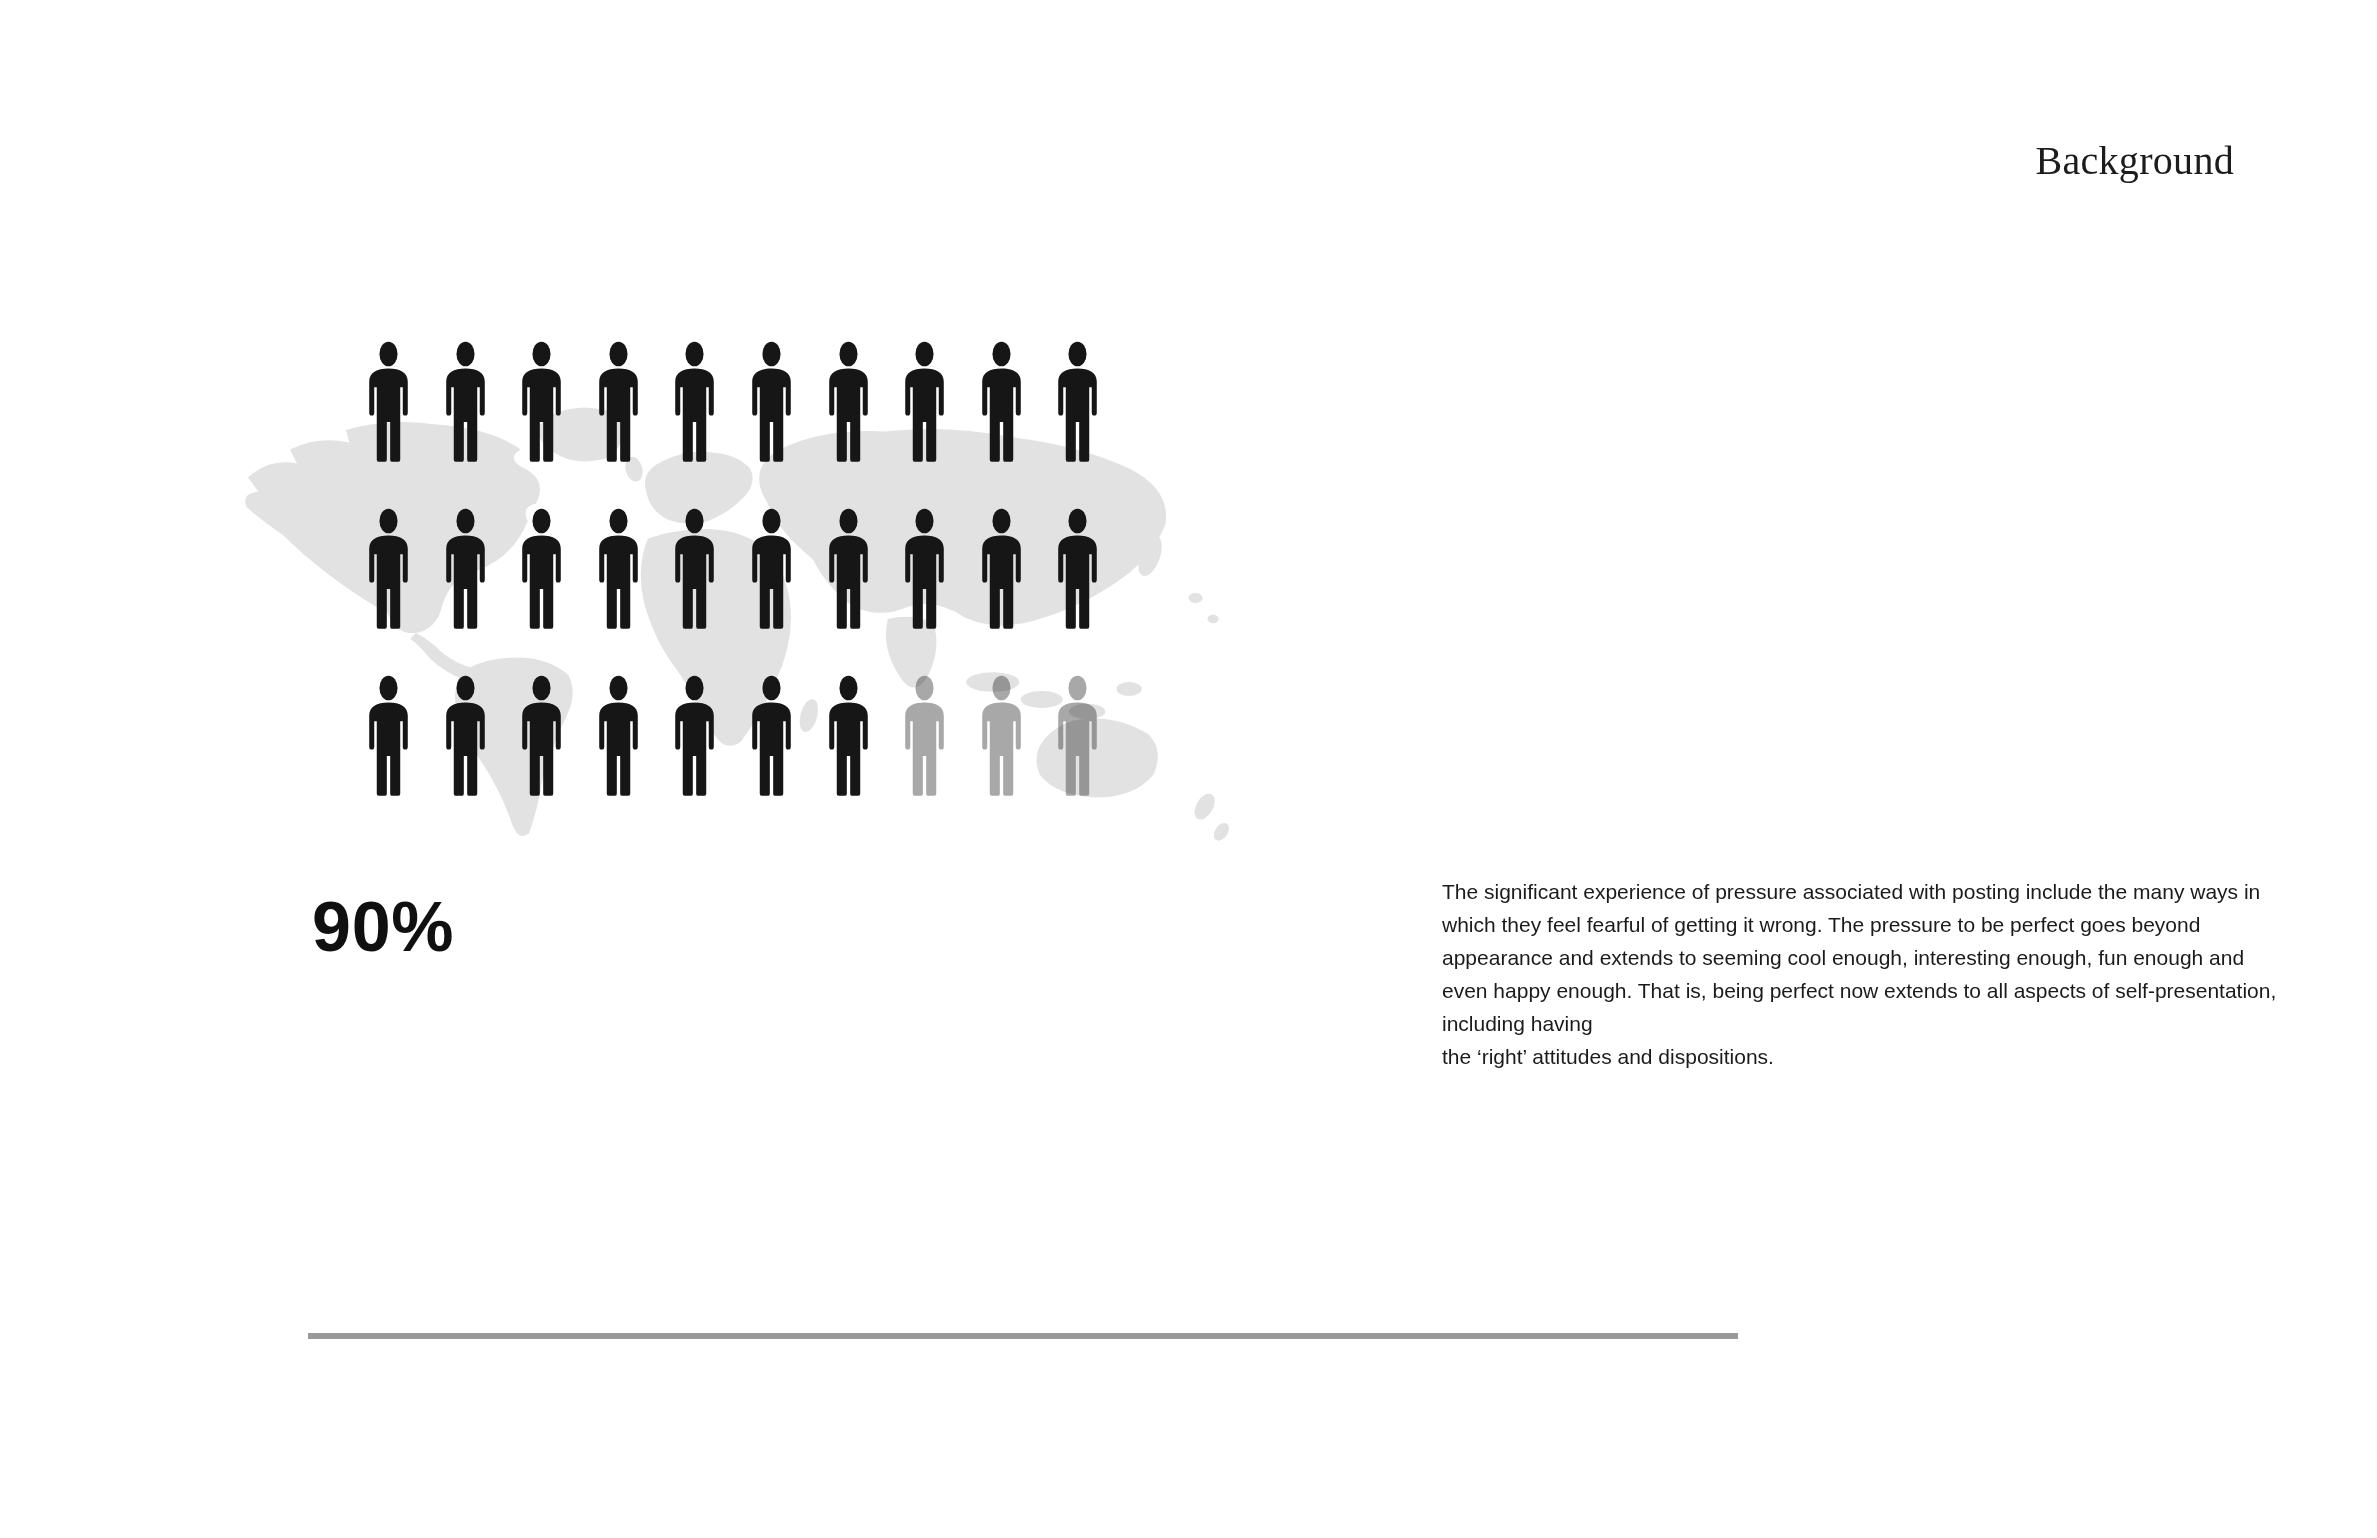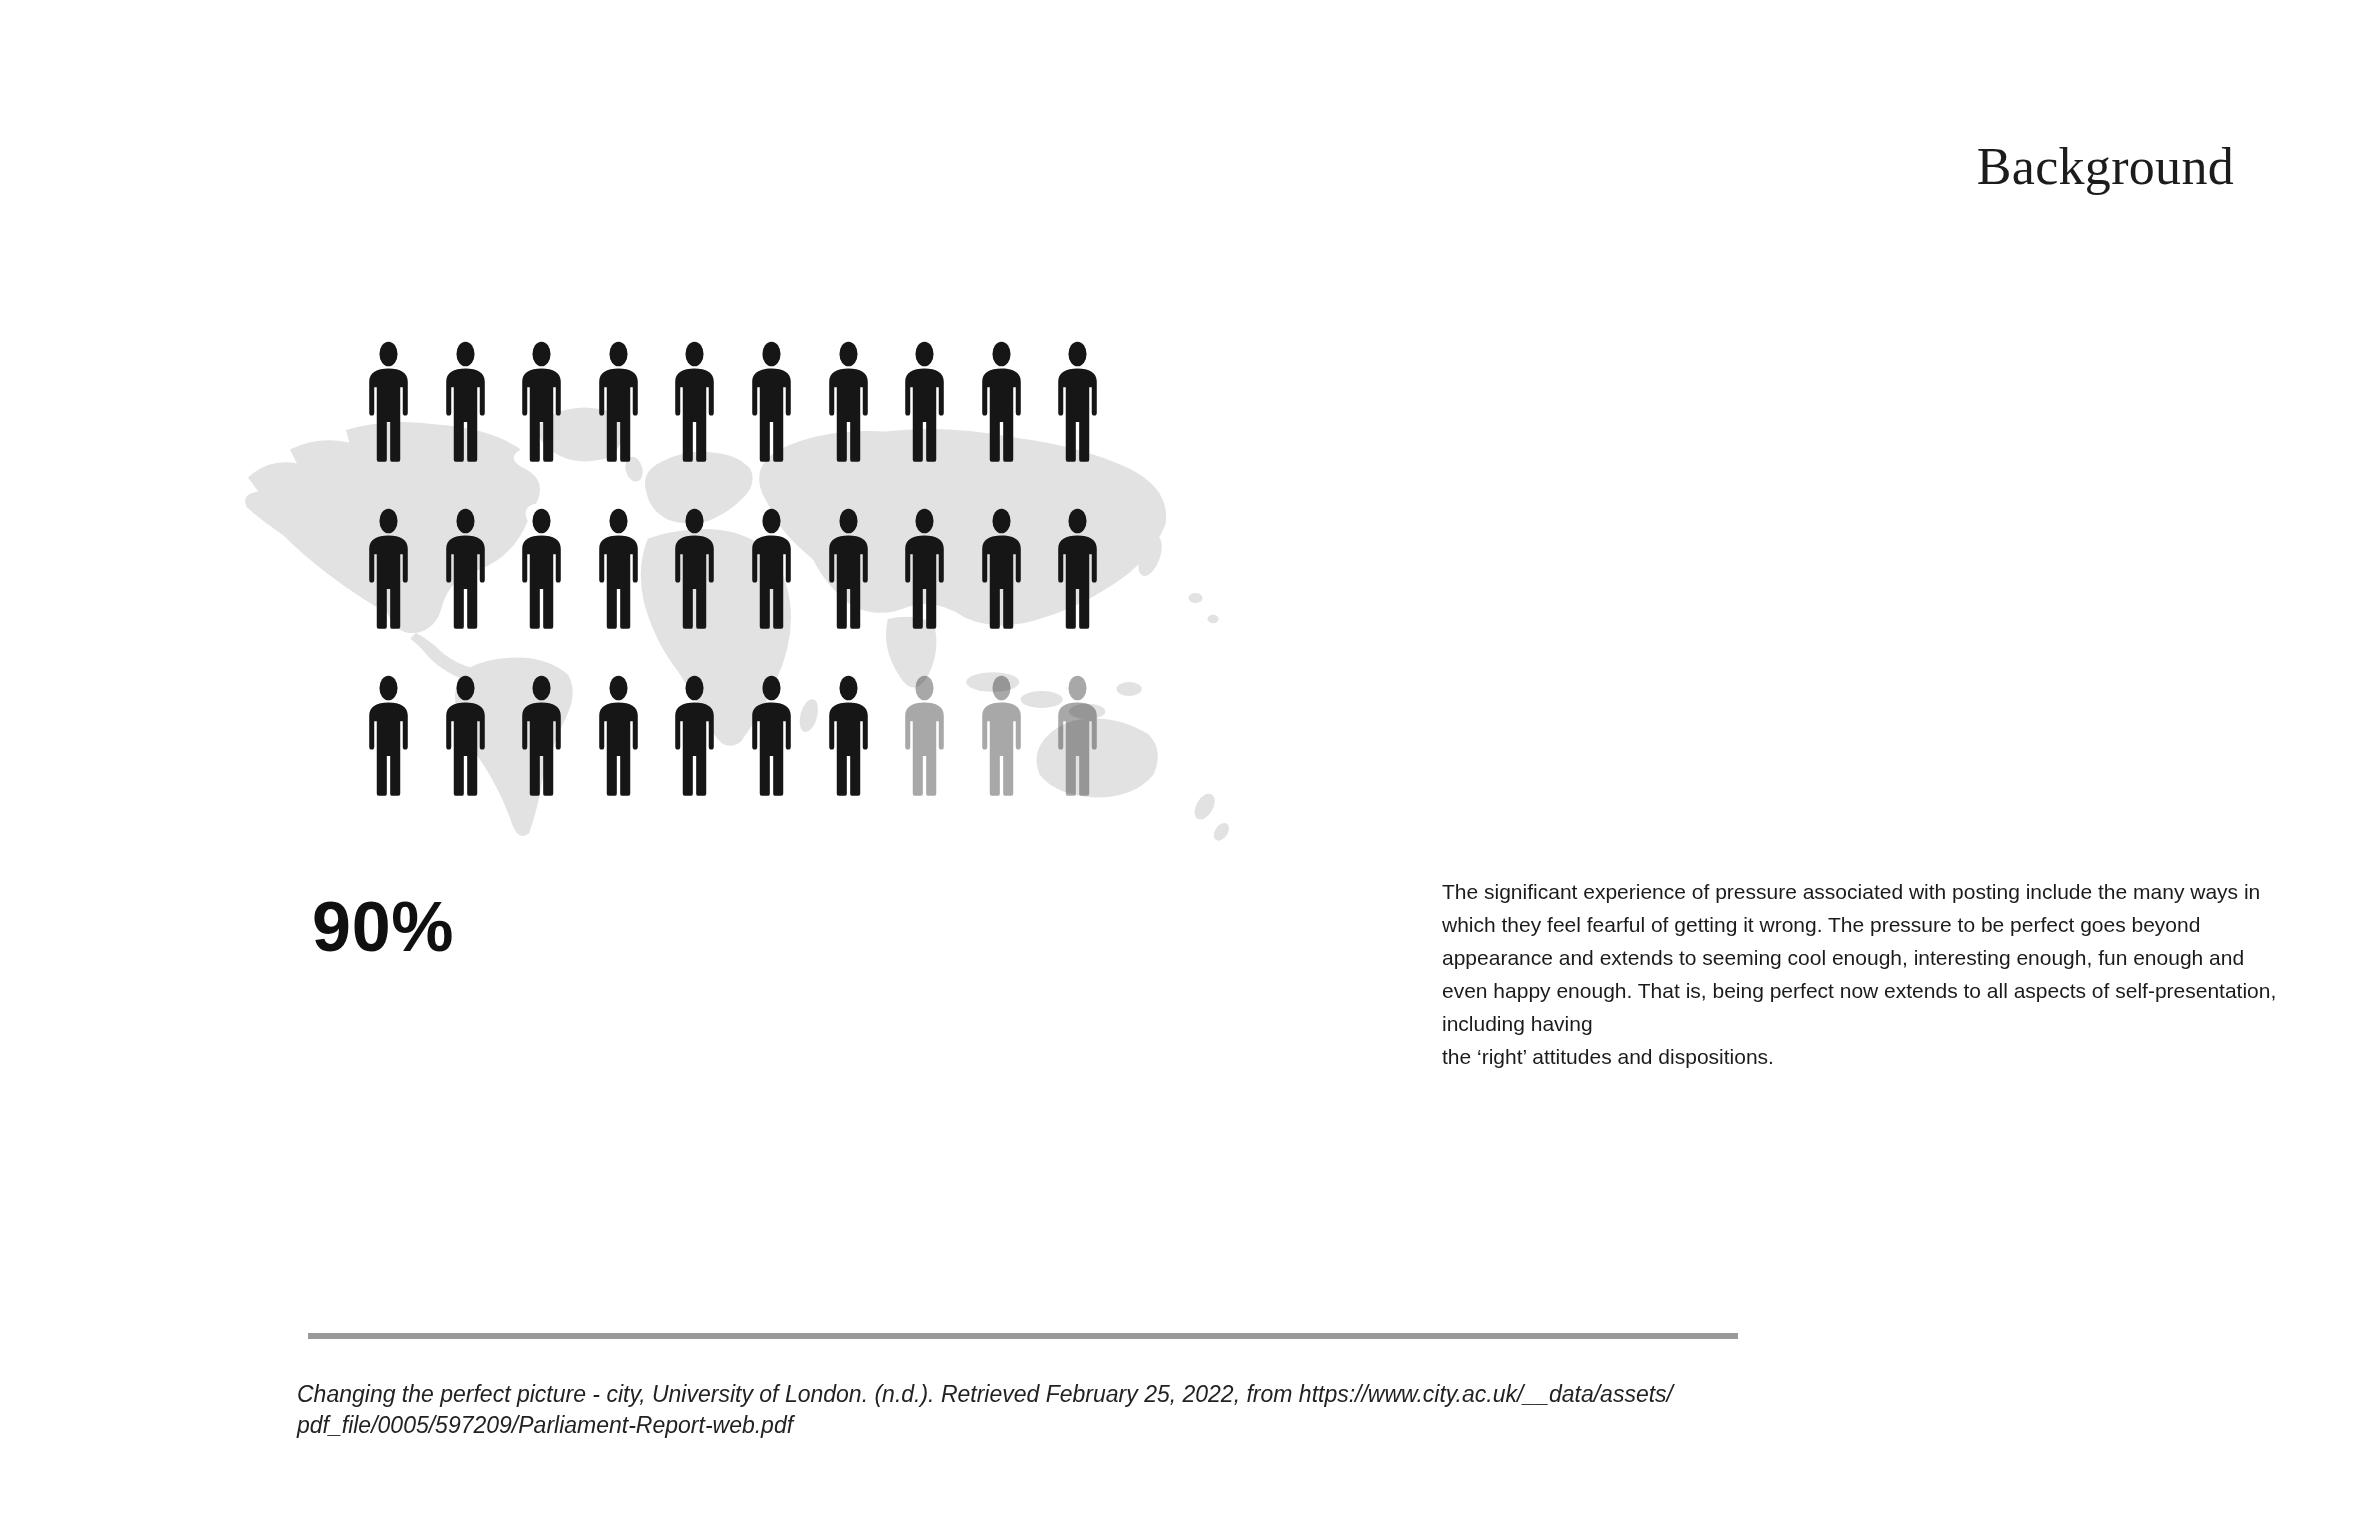--- a/index.html
+++ b/index.html
@@ -8,21 +8,21 @@
     background: #ffffff;
     font-family: "Liberation Sans", sans-serif;
     color: #1b1b1b;
     overflow: hidden;
   }
   .slide { position: relative; width: 2377px; height: 1538px; background: #fff; }
 
   .page-title {
     position: absolute; top: 137px; right: 143px;
     font-family: "Liberation Serif", serif;
-    font-size: 52px; font-weight: 400; color: #1c1c1c;
+    font-size: 40px; font-weight: 400; color: #1c1c1c;
     letter-spacing: 0.3px;
   }
 
   
   .map-wrap {
     position: absolute; left: 220px; top: 388px;
     width: 1035px; height: 462px;
   }
   .map-wrap svg { display: block; width: 100%; height: 100%; }
   .map-shape { fill: var(--map-gray, #e2e2e2); }
@@ -236,17 +236,15 @@
     </div>
 
   <div class="stat-value">90%</div>
 
   <div class="body-text">
     <p>The significant experience of pressure associated with posting include the many ways in which they feel fearful of getting it wrong. The pressure to be perfect goes beyond appearance and extends to seeming cool enough, interesting enough, fun enough and even happy enough. That is, being perfect now extends to all aspects of self-presentation, including having
 the ‘right’ attitudes and dispositions.</p>
   </div>
 
   <div class="divider"></div>
-  <div class="citation">Changing the perfect picture - city, University of London. (n.d.). Retrieved February 25, 2022, from https://www.city.ac.uk/__data/assets/
-pdf_file/0005/597209/Parliament-Report-web.pdf</div>
 
 </div>
 
 
 </body></html>

